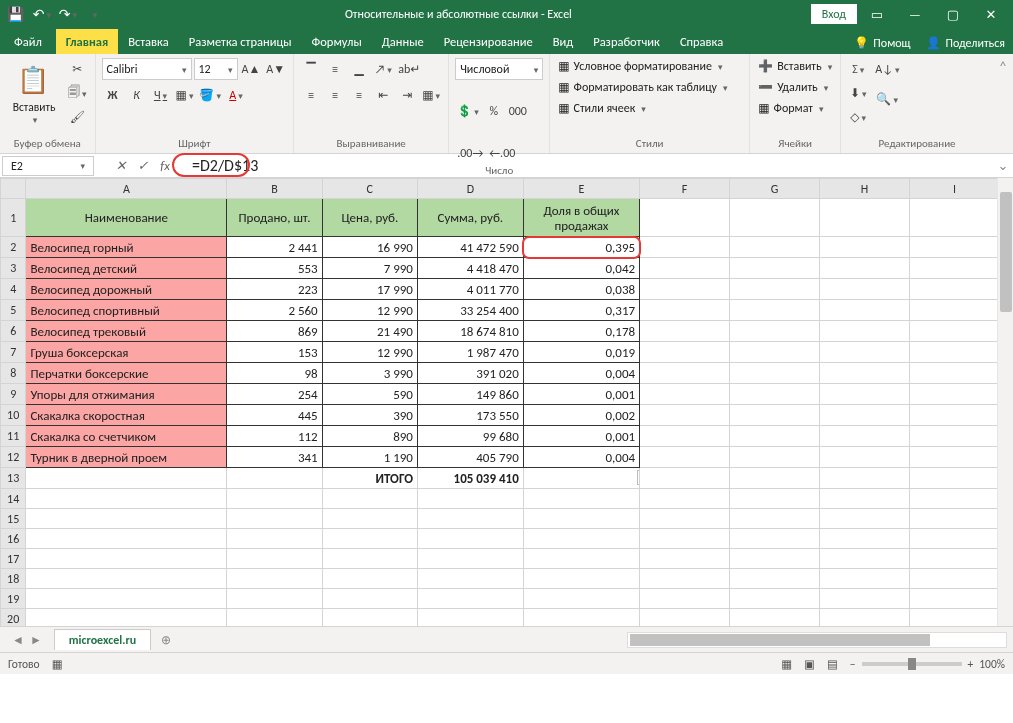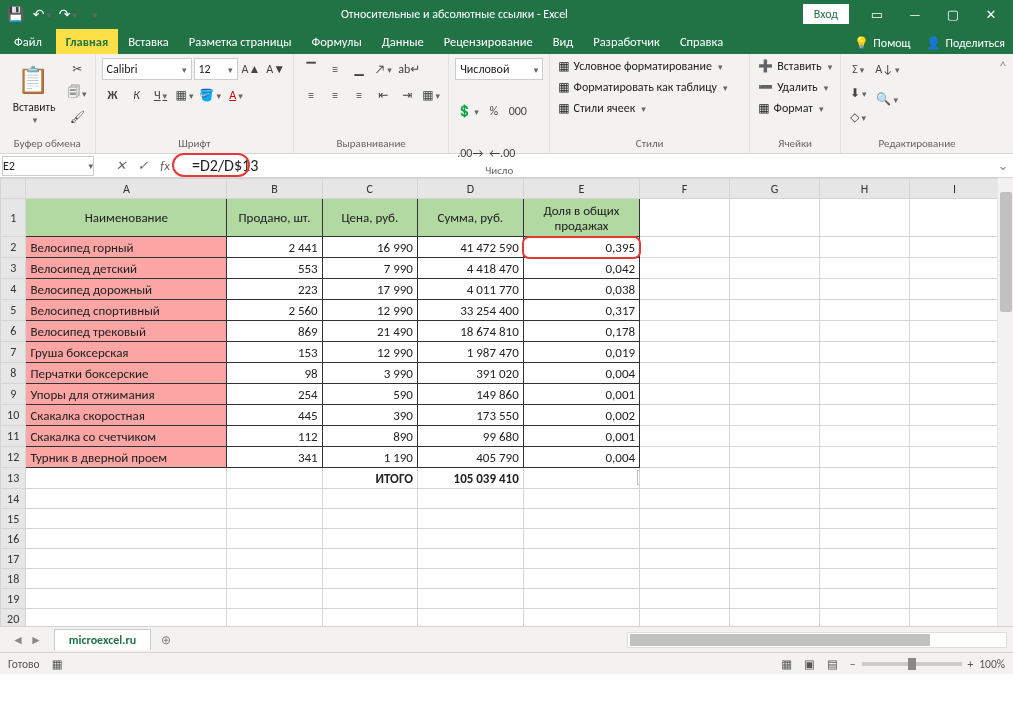--- a/index.html
+++ b/index.html
@@ -2,41 +2,41 @@
 <html><head>
 <meta charset="utf-8">
 <style>
 *{box-sizing:border-box;margin:0;padding:0;font-family:"Segoe UI",Calibri,Arial,sans-serif}
 body{background:#fff;width:1013px;height:723px;overflow:hidden;font-size:13px;color:#222}
 .titlebar{height:28px;background:#217346;display:flex;align-items:center;color:#fff;padding:0 4px;gap:4px}
 .titlebar .qat{display:flex;gap:2px;align-items:center}
 .titlebar .qbtn{width:24px;height:24px;display:flex;align-items:center;justify-content:center;cursor:pointer;font-size:14px}
 .titlebar .title{flex:1;text-align:center;font-size:12px}
 .titlebar .winbtns{display:flex;align-items:center;gap:2px}
-.titlebar .login{border:1px solid #fff;background:#fff;color:#217346;padding:2px 10px;font-size:12px;margin-right:8px;cursor:pointer}
+.titlebar .login{border:1px solid #fff;background:#fff;color:#217346;padding:2px 10px;font-size:12px;cursor:pointer}
 .titlebar .winbtn{width:36px;height:28px;display:flex;align-items:center;justify-content:center;cursor:pointer}
 .tabs{height:26px;background:#217346;display:flex;align-items:flex-end;color:#fff;font-size:12.5px}
 .tab{padding:5px 10px;cursor:pointer}
 .tab.active{background:#fde047;color:#217346;font-weight:bold}
 .tab.file{padding:5px 14px}
 .tabs .spacer{flex:1}
 .tabs .rbtn{padding:4px 8px;display:flex;align-items:center;gap:4px;cursor:pointer;font-size:12px}
 .ribbon{height:100px;background:#f3f2f1;border-bottom:1px solid #d4d4d4;display:flex}
 .group{border-right:1px solid #e1e1e1;padding:4px 6px 0 6px;display:flex;flex-direction:column;justify-content:space-between}
 .glabel{text-align:center;font-size:11px;color:#666;padding-bottom:3px}
 .gbody{flex:1;display:flex;gap:4px;align-items:flex-start}
 .vcol{display:flex;flex-direction:column;gap:2px}
 .rbtn2{display:flex;align-items:center;justify-content:center;min-width:22px;height:22px;cursor:pointer;font-size:12px;color:#444;padding:0 2px}
 .bigbtn{display:flex;flex-direction:column;align-items:center;width:56px;cursor:pointer;padding:2px;font-size:11.5px}
 .bigbtn .icon{font-size:26px;height:40px;display:flex;align-items:center;justify-content:center}
 .fontname{width:90px;height:22px;border:1px solid #ccc;background:#fff;font-size:12px;padding:0 4px;display:flex;align-items:center;justify-content:space-between}
 .fontsize{width:44px;height:22px;border:1px solid #ccc;background:#fff;font-size:12px;padding:0 4px;display:flex;align-items:center;justify-content:space-between}
 .hrow{display:flex;gap:2px}
 .namebox-bar{height:24px;background:#fff;border-bottom:1px solid #d4d4d4;display:flex;align-items:center}
-.namebox{width:92px;height:20px;border:1px solid #ccc;margin:0 2px;padding:0 0;font-size:12px;display:flex;align-items:center;justify-content:space-between}
+.namebox{width:92px;height:20px;border:1px solid #ccc;margin:0 2px;padding:0 8px;font-size:12px;display:flex;align-items:center;justify-content:space-between}
 .fxbtn{width:22px;text-align:center;cursor:pointer;font-style:italic;color:#666}
 .formula{flex:1;padding:0 16px;font-size:16px;position:relative}
 .formula .highlight{border:2px solid #e53935;border-radius:12px;position:absolute;left:-4px;top:-3px;height:24px;width:78px;pointer-events:none}
 .expand{width:20px;text-align:center;color:#888;cursor:pointer}
 .sheet{position:relative;height:448px;overflow:hidden;background:#fff;display:flex}
 .grid-container{flex:1;overflow:hidden}
 table.grid{border-collapse:collapse;table-layout:fixed;width:1000px}
 .grid th,.grid td{border:1px solid #d4d4d4;height:20px;font-size:13px;padding:0 4px;white-space:nowrap;overflow:hidden}
 .grid th{background:#e6e6e6;font-weight:normal;color:#333;text-align:center;font-size:12px}
 .grid th.corner{background:#e6e6e6;width:24px}

